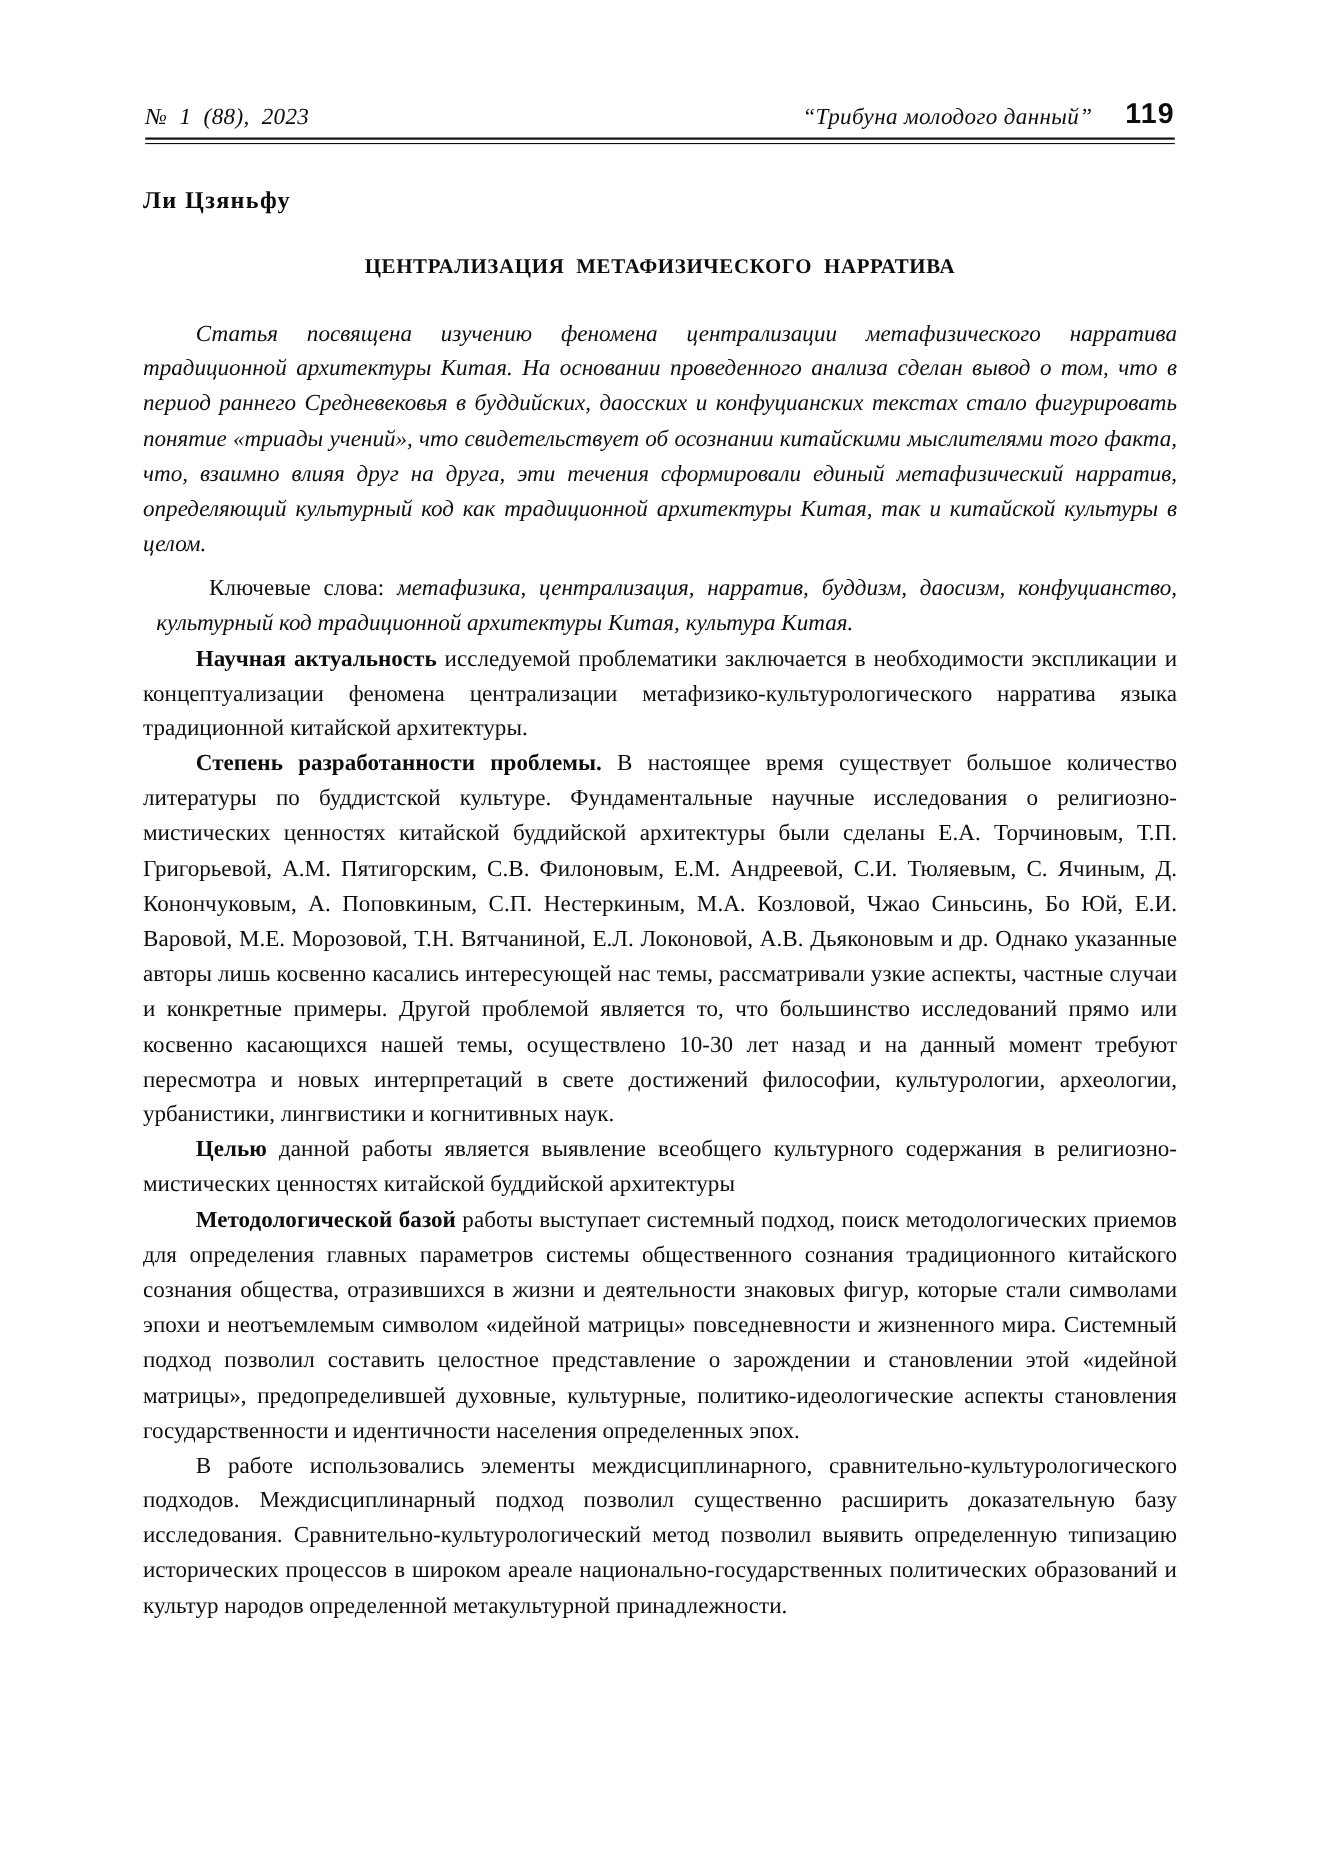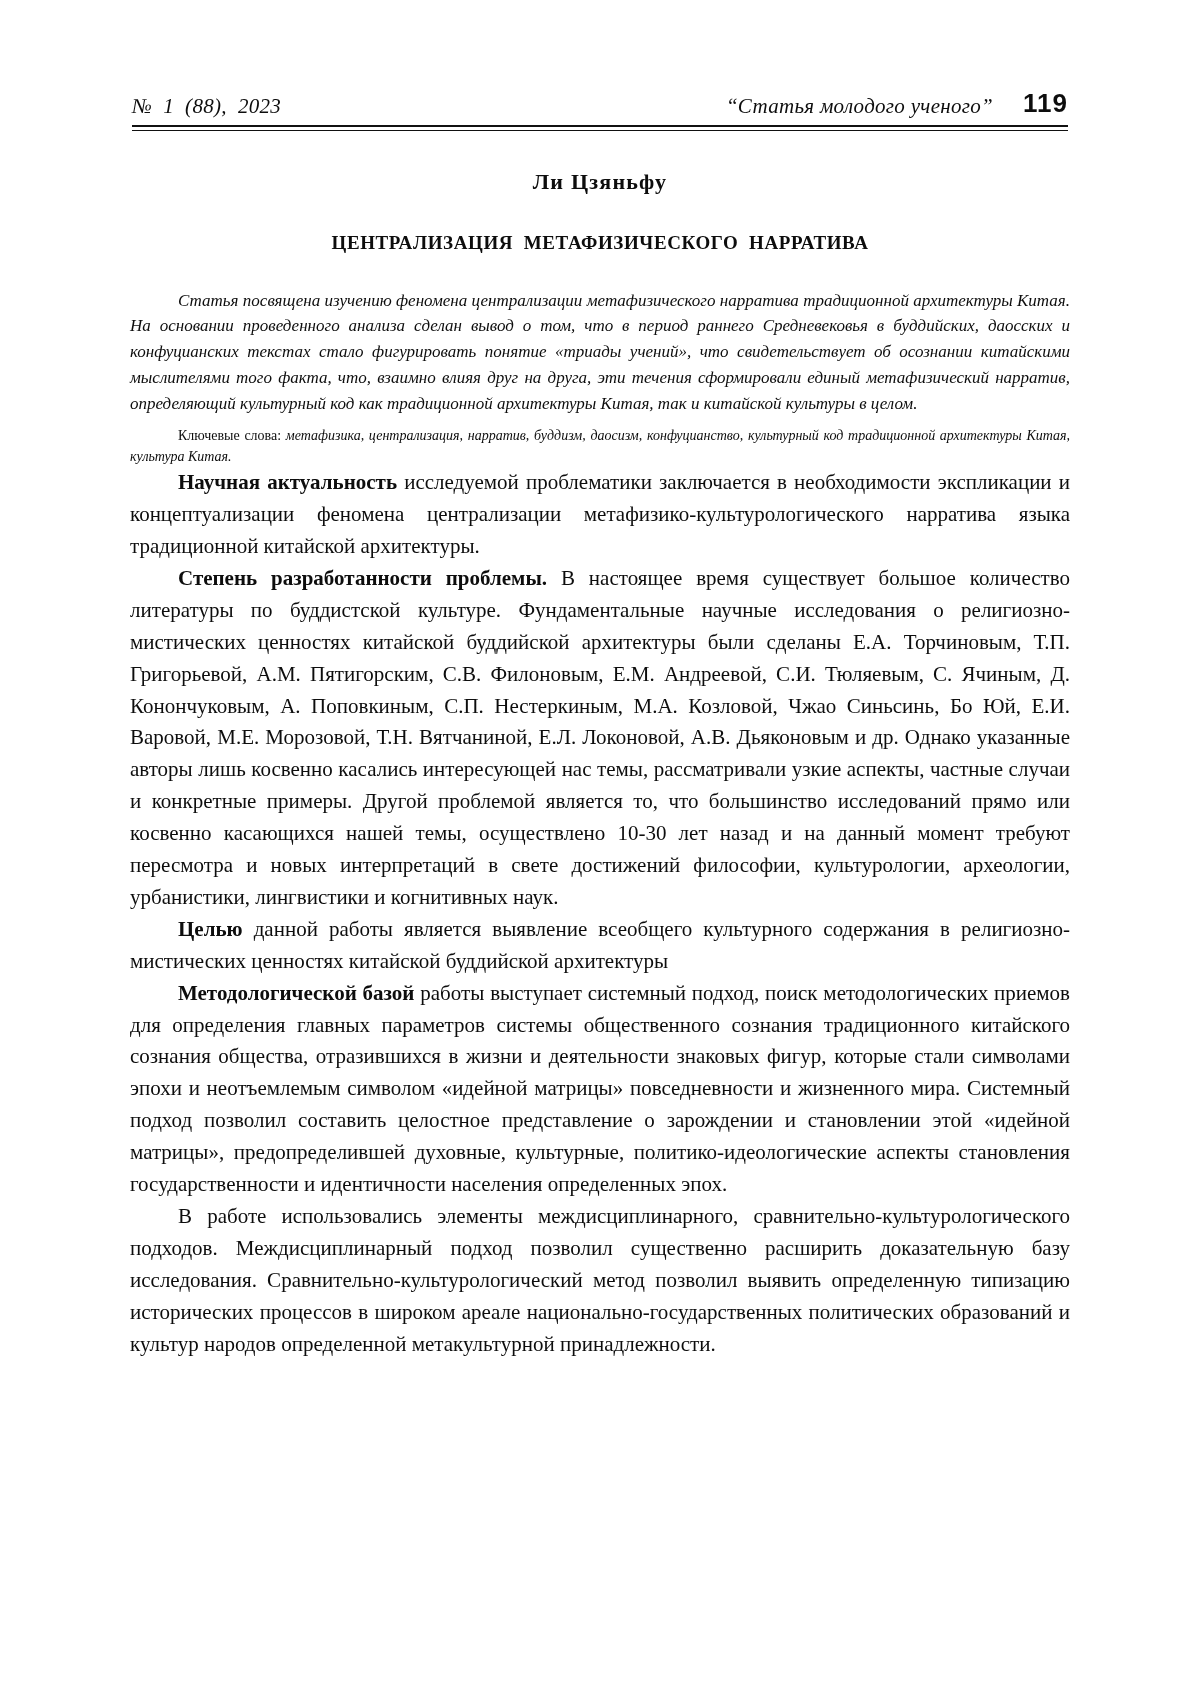--- a/index.html
+++ b/index.html
@@ -60,55 +60,55 @@
   .meta {
     margin-top: 48px;
     font-size: 21px;
     line-height: 1.42;
     padding-left: 2px;
   }
   .meta div { white-space: pre; }
 
   
   .author {
-    text-align: center;
     font-weight: bold;
     font-size: 22px;
     margin-top: 38px;
     letter-spacing: 1.2px;
     font-family: Liberation Serif, serif;
   }
   .title {
     text-align: center;
     font-weight: bold;
     font-size: 19px;
     margin-top: 34px;
     line-height: 1.5;
     letter-spacing: 0.6px;
   }
   .title .line { display: block; white-space: pre; }
 
   
   .abstract {
     margin-top: 30px;
     font-style: italic;
-    font-size: 17px;
+    font-size: 21px;
     line-height: 1.52;
     text-align: justify;
     text-align-last: left;
     text-indent: 48px;
     hyphens: none;
   }
   .keywords {
     margin-top: 8px;
-    font-size: 14px;
+    font-size: 21px;
     line-height: 1.52;
     text-align: justify;
     text-align-last: left;
     text-indent: 48px;
+    margin-left: 12px;
   }
   .keywords .kw-label { font-style: normal; }
   .keywords .kw-body { font-style: italic; }
 
   
   .body {
     font-size: 21px;
     line-height: 1.52;
   }
   .body p {
@@ -120,21 +120,21 @@
   }
   .lead { font-weight: bold; }
 </style>
 </head>
 <body>
 
 <div class="page">
 
   <div class="runninghead">
     <span class="rh-left">№  1  (88),  2023</span>
-    <span class="rh-center">“Статья молодого ученого”</span>
+    <span class="rh-center">“Трибуна молодого данный”</span>
     <span class="rh-right">119</span>
   </div>
   <div class="rule-double"></div>
 
 
   <div class="author">Ли  Цзяньфу</div>
 
   <div class="title">
     <span class="line">ЦЕНТРАЛИЗАЦИЯ  МЕТАФИЗИЧЕСКОГО  НАРРАТИВА</span>
   </div>

